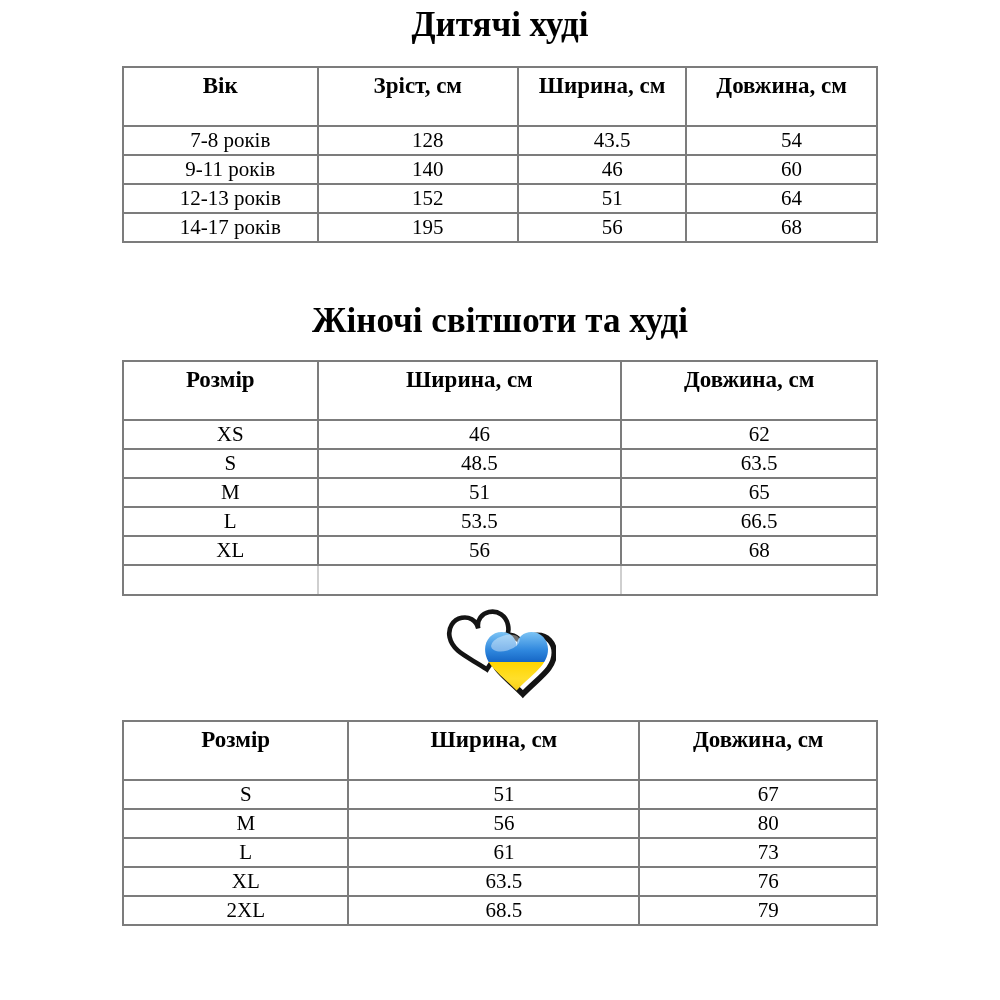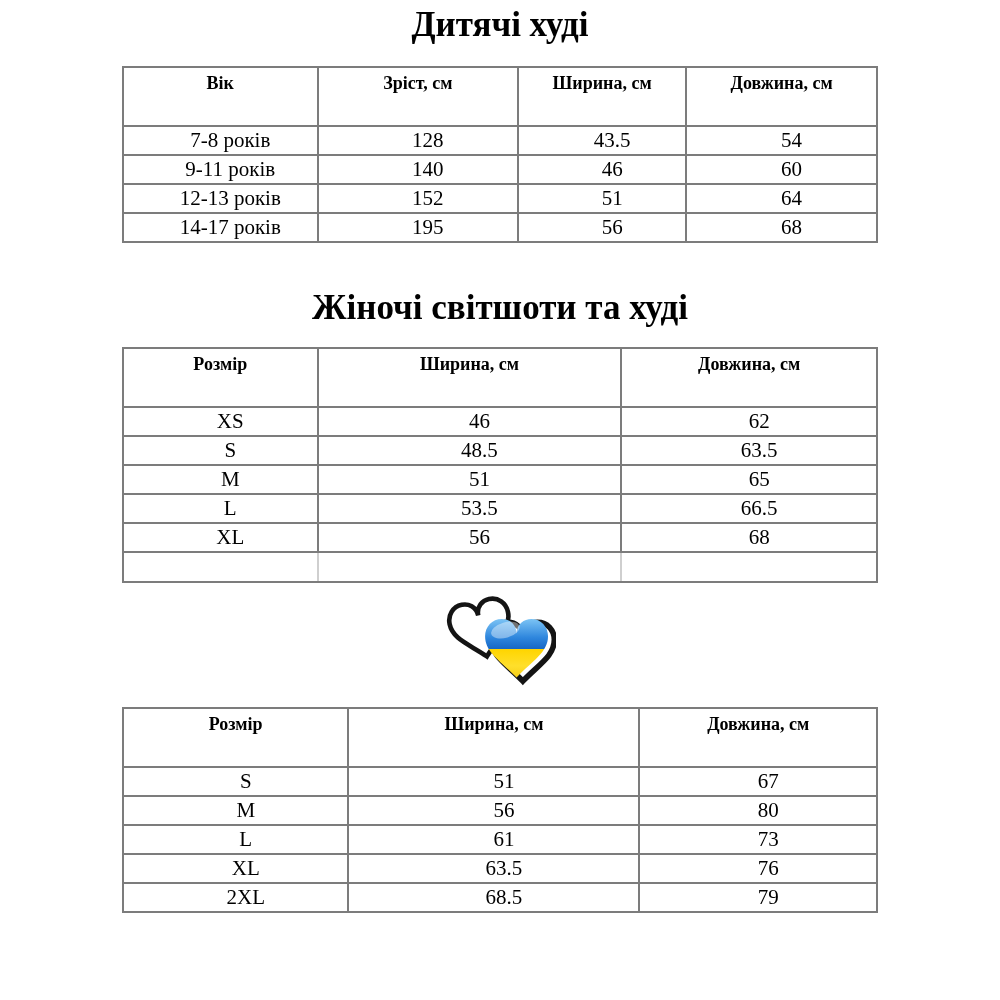--- a/index.html
+++ b/index.html
@@ -9,39 +9,39 @@
     color:#000;
   }
   .page{width:1000px;height:1000px;position:relative;}
 
   .chart-title{
     margin:0;text-align:center;
     font-size:35px;line-height:31px;font-weight:bold;
     font-family:"Liberation Serif","DejaVu Serif",serif;
   }
   #title-1{padding-top:9px;}
-  #title-2{margin-top:49px;}
+  #title-2{margin-top:62px;}
   #title-3{margin-top:4px;}
 
   table.size-table{
     width:756px;margin:0 auto;border-collapse:collapse;table-layout:fixed;
     font-size:21px;
   }
   #table-1{margin-top:26px;}
   #table-2{margin-top:24px;}
   #table-3{margin-top:22px;}
   table.size-table th,
   table.size-table td{
     border:2px solid #7c7c7c;
     text-align:center;padding:0;
     overflow:hidden;white-space:nowrap;
   }
   table.size-table th{
     height:52px;vertical-align:top;padding-top:5px;
-    font-size:18px;font-weight:bold;
+    font-size:23px;font-weight:bold;
   }
   table.size-table td{height:27px;vertical-align:middle;padding-left:20px;}
   tr.empty-row td{height:28px;}
   tr.empty-row td:not(:last-child){border-right-color:#cfcfcf;}
   tr.empty-row td + td{border-left-color:#cfcfcf;}
 
   
   #table-1 col.c1{width:25.8%} #table-1 col.c2{width:26.6%}
   #table-1 col.c3{width:22.3%} #table-1 col.c4{width:25.3%}
   #table-2 col.c1{width:25.8%} #table-2 col.c2{width:40.3%} #table-2 col.c3{width:33.9%}

